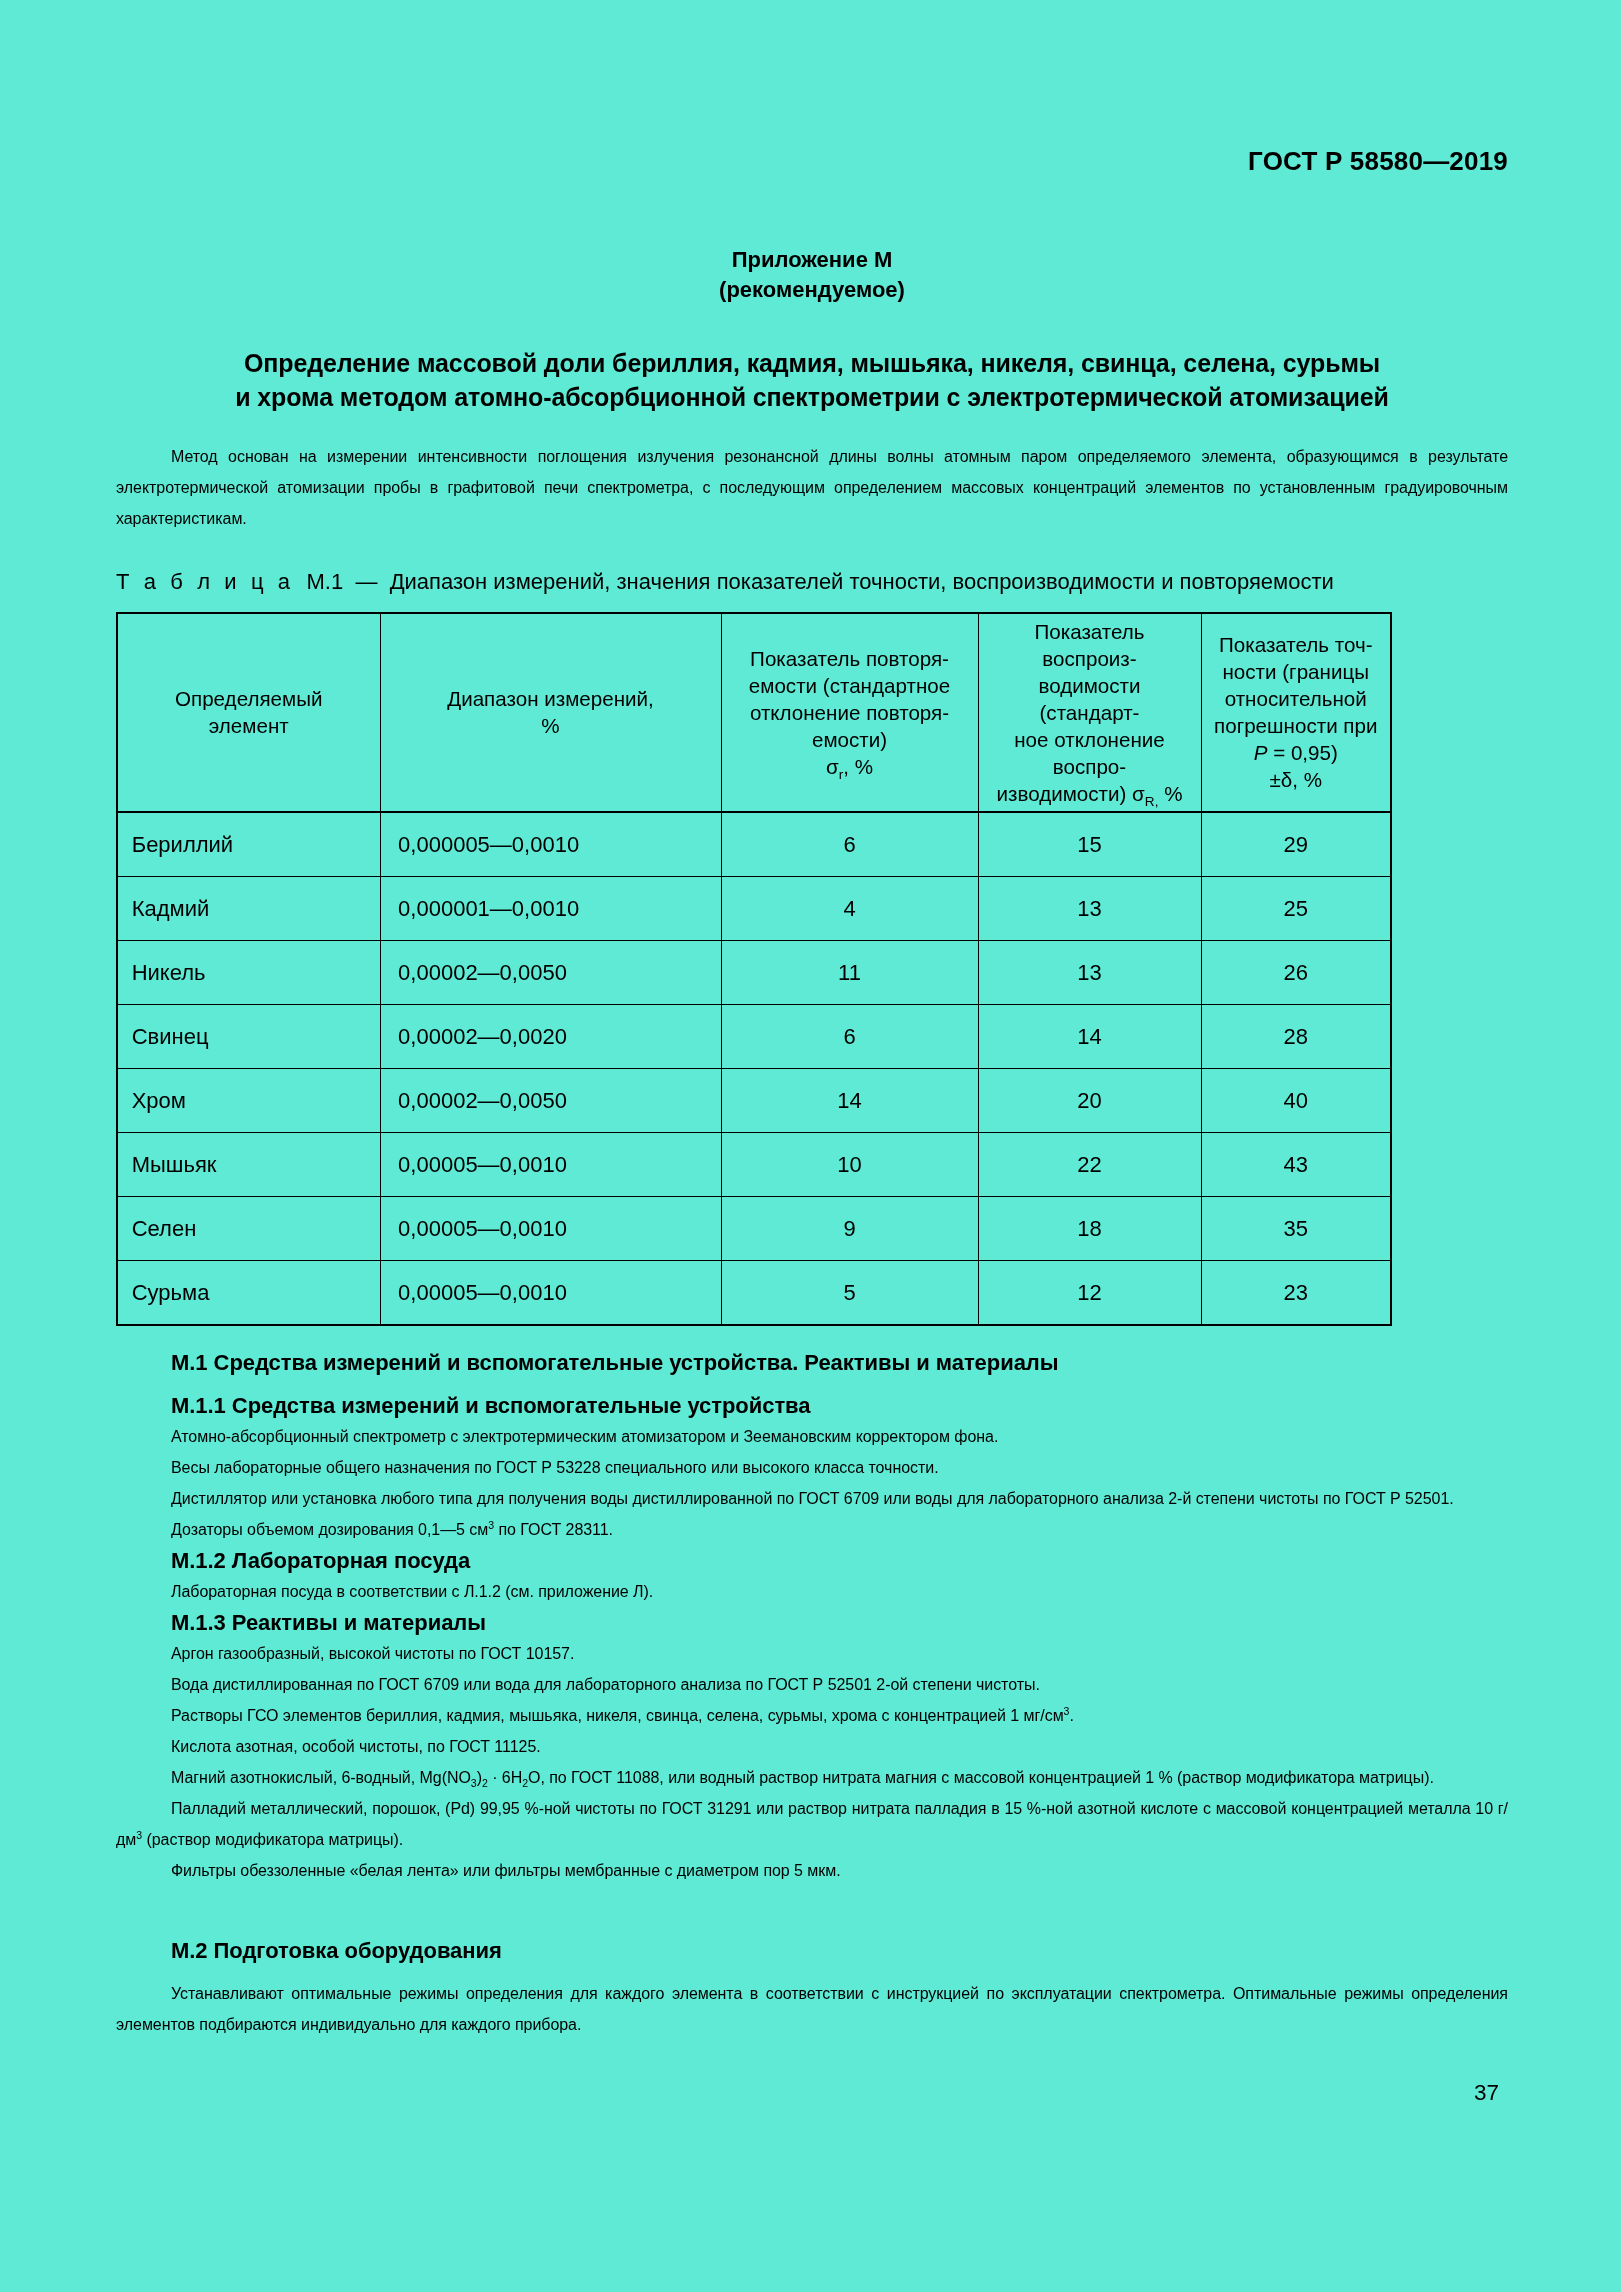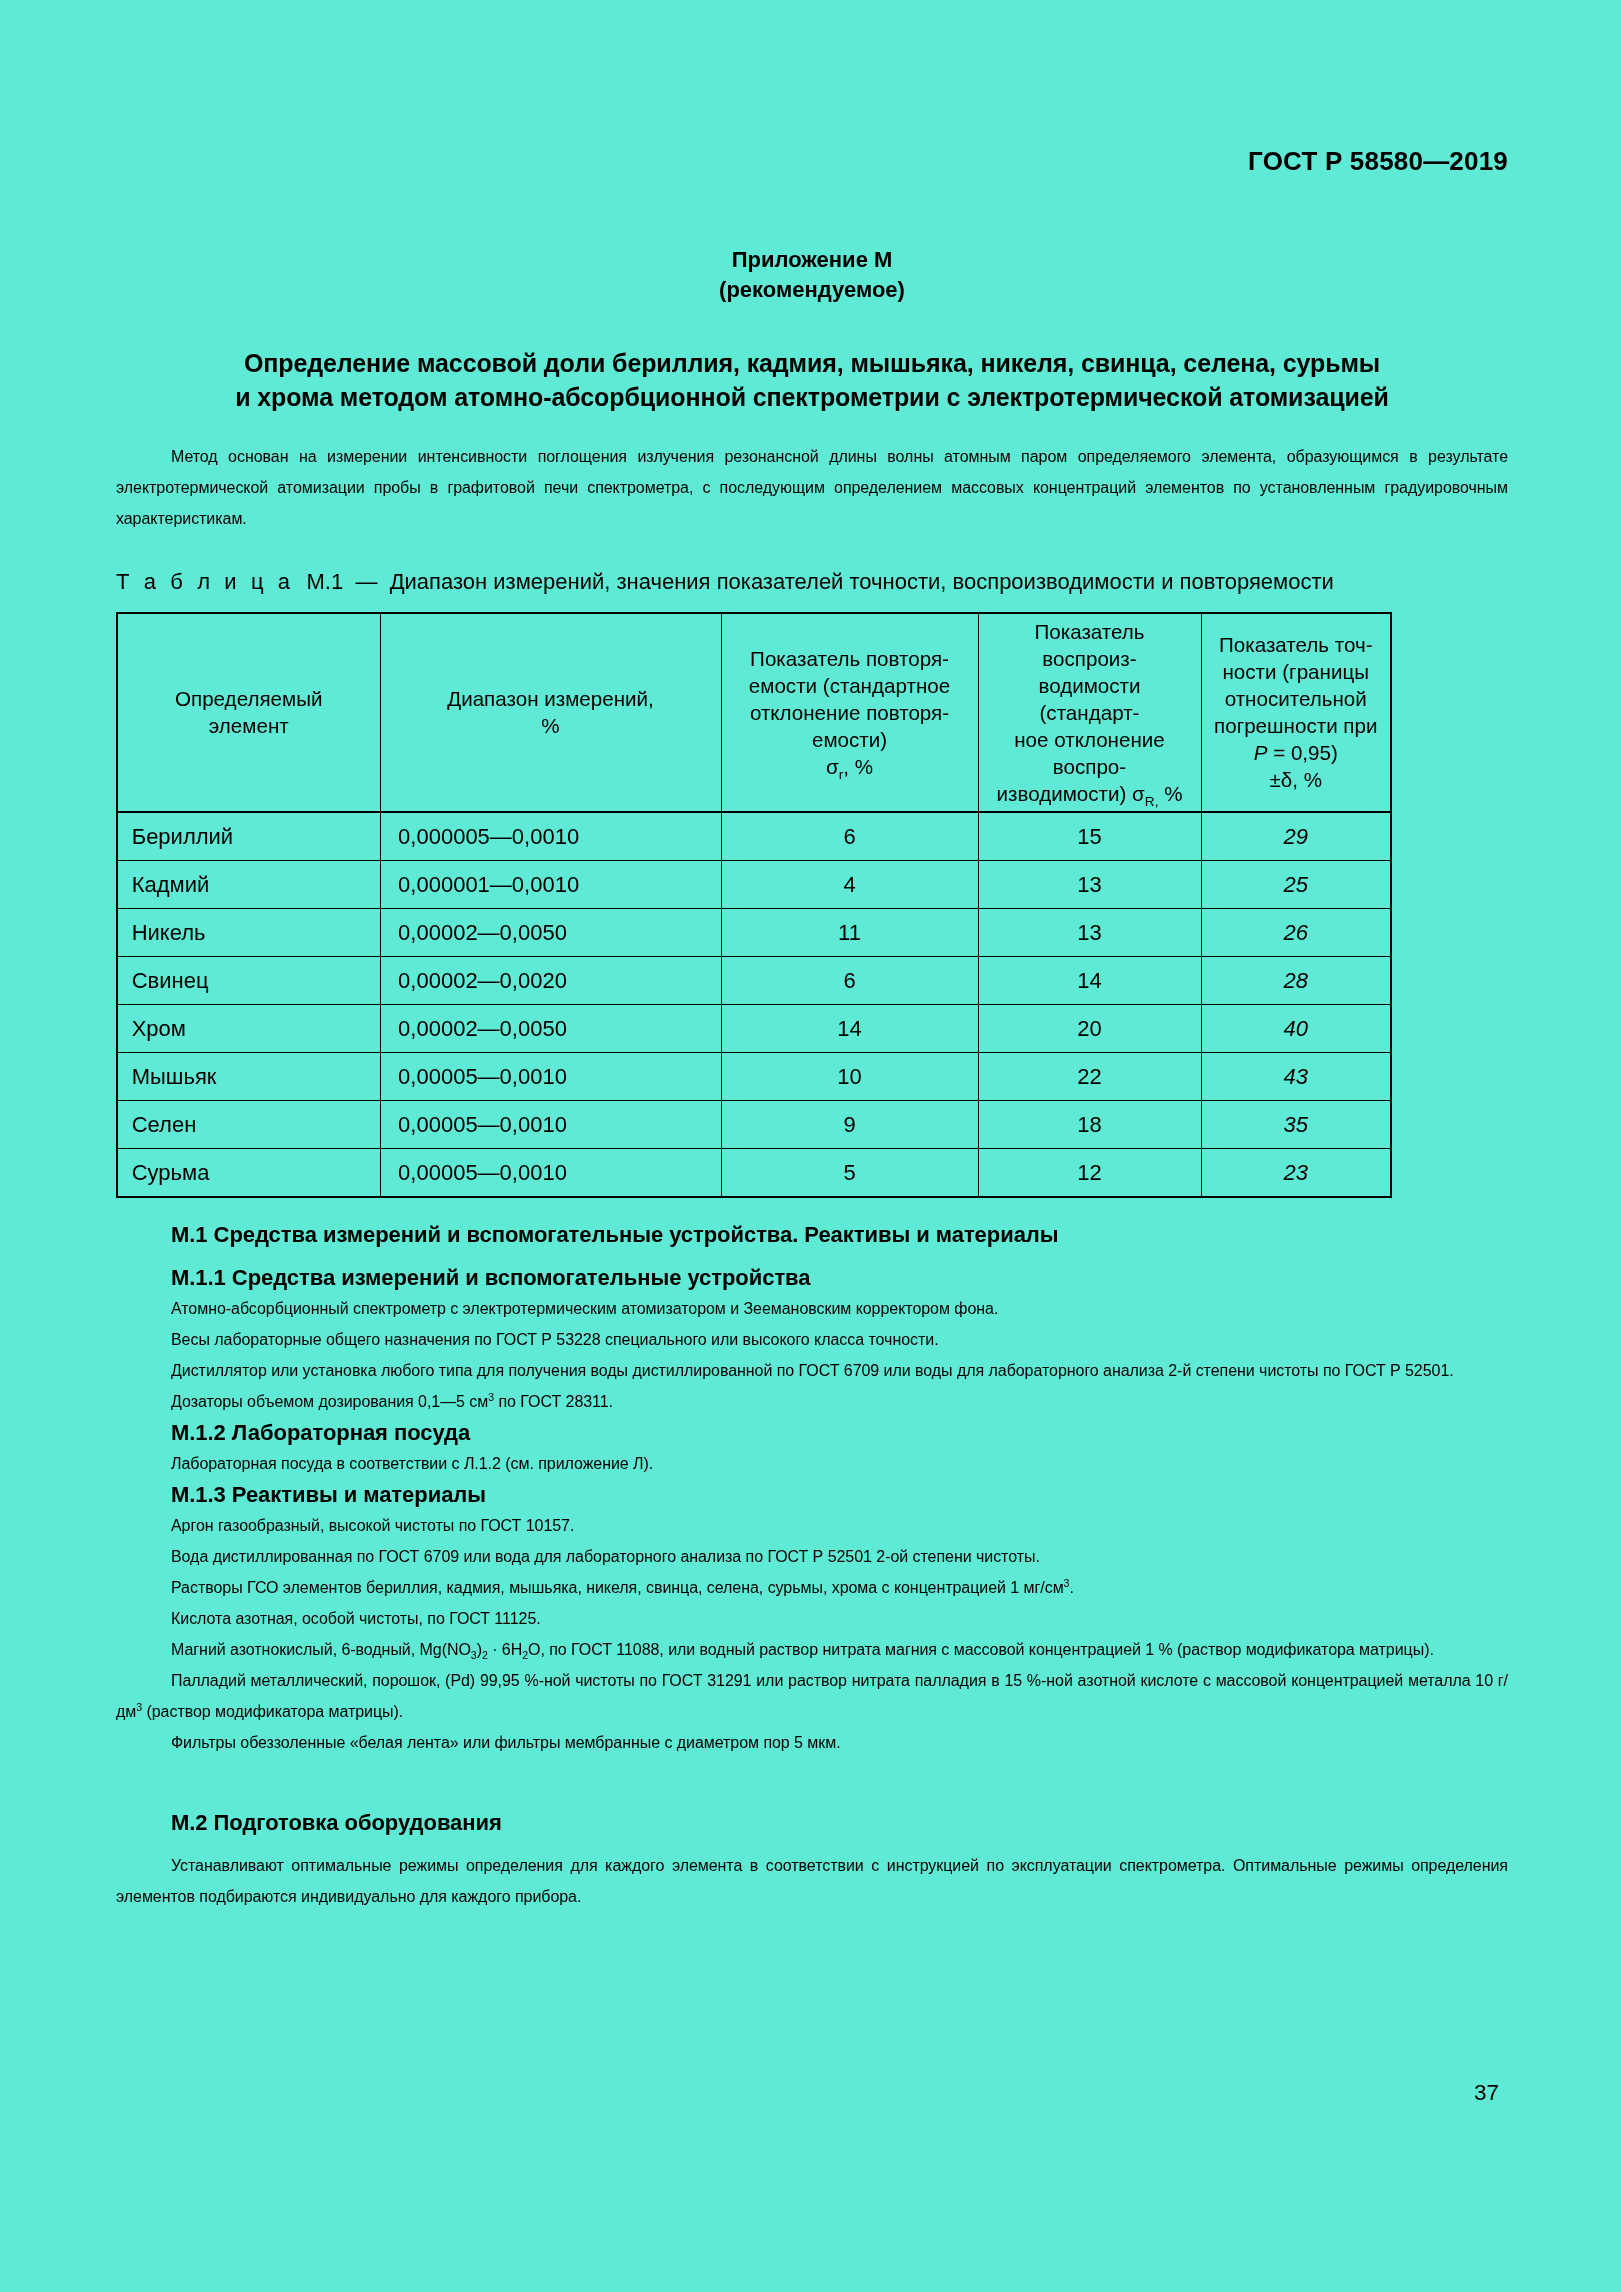--- a/index.html
+++ b/index.html
@@ -101,21 +101,21 @@
   
   table.data {
     border-collapse: collapse;
     width: 1274px;
     margin-left: 0;
     table-layout: fixed;
     font-size: 21.6px;
   }
   table.data th, table.data td {
     border: 1.6px solid #000;
-    padding: 0;
+    padding: 8px;
     vertical-align: middle;
   }
   table.data thead th {
     border-top: 2.5px solid #000;
     border-bottom: 2.5px solid #000;
     font-weight: normal;
     font-size: 20.6px;
     line-height: 27px;
     height: 173px;
     padding: 3.9px 7.8px;
@@ -134,21 +134,21 @@
     padding-left: 13.7px;
     border-left: 2.5px solid #000;
   }
   table.data tbody td.rng {
     text-align: left;
     padding-left: 17.6px;
   }
   table.data tbody td.num {
     text-align: center;
   }
-  table.data tbody td.last { border-right: 2.5px solid #000; font-style: italic; }
+  table.data tbody td.last { border-right: 2.5px solid #000; }
   table.data tbody tr:last-child td { border-bottom: 2.5px solid #000; }
 
   .col-el   { width: 263px; }
   .col-rng  { width: 341px; }
   .col-r    { width: 257px; }
   .col-R    { width: 223px; }
   .col-acc  { width: 190px; }
 
   
   .page-number {

